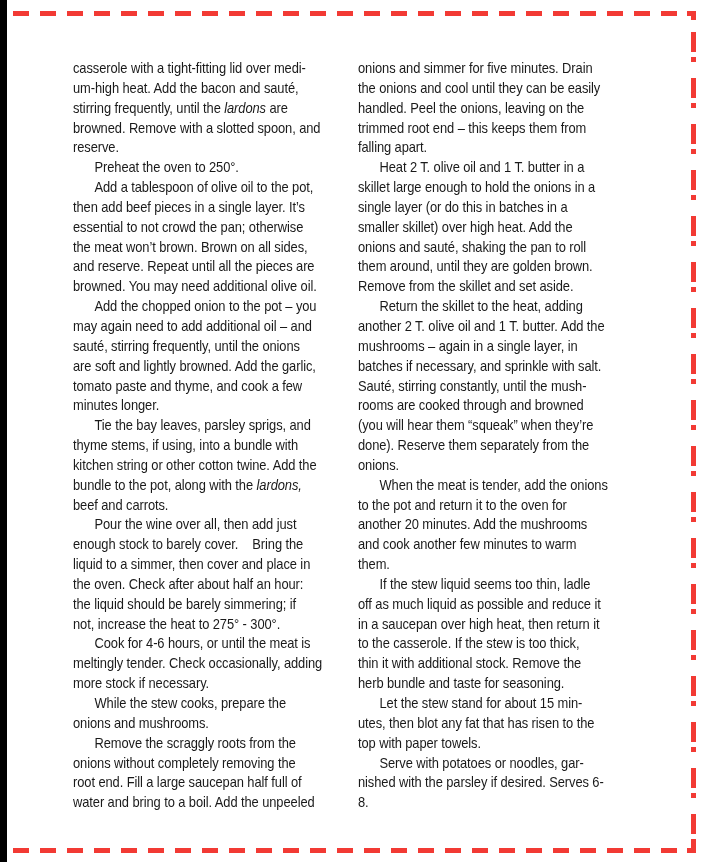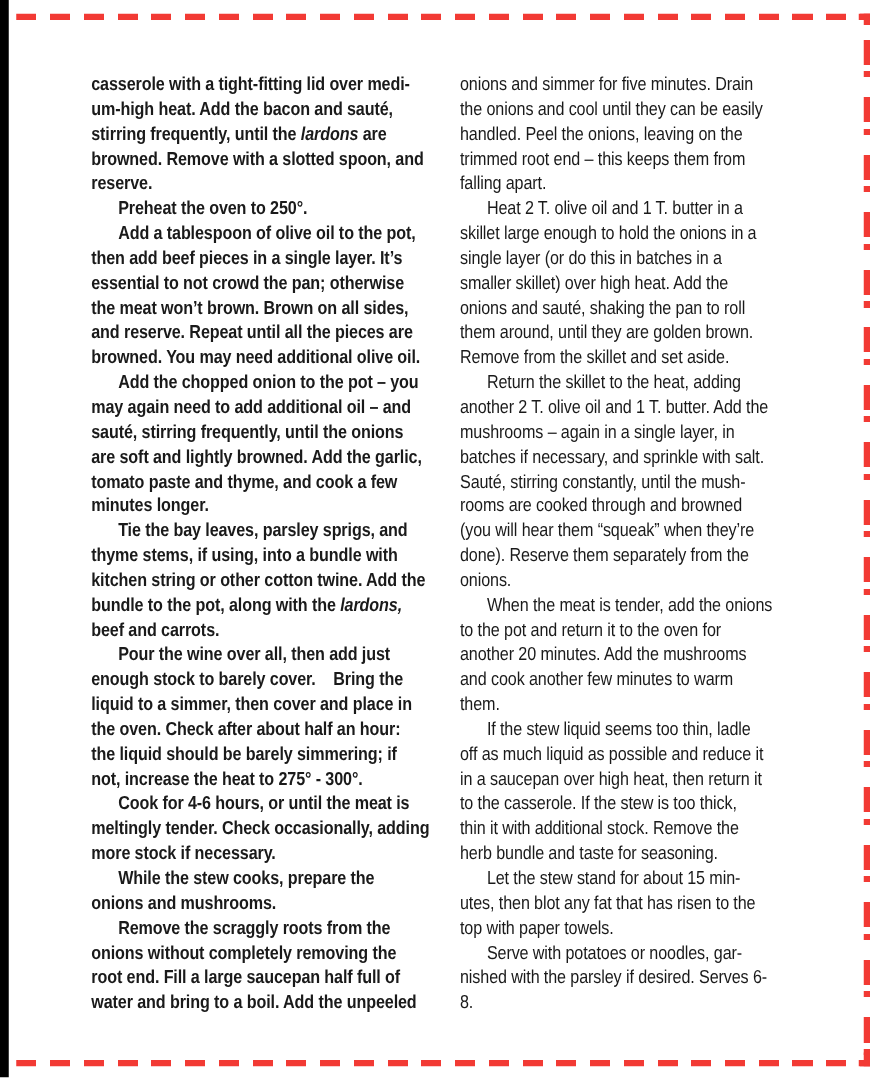--- a/index.html
+++ b/index.html
@@ -11,22 +11,22 @@
   .border-bottom { left:13px; top:848px; width:683px; height:5px;
     background: repeating-linear-gradient(to right, #f23a34 0 16px, transparent 16px 27px); }
   .border-right { left:691px; top:11px; width:5px; height:842px;
     background: repeating-linear-gradient(to bottom, #f23a34 0 5px, transparent 5px 21px, #f23a34 21px 41px, transparent 41px 46px);
   }
   .corner-tr { left:687px; top:11px; width:9px; height:5px; background:#f23a34; }
   .corner-tr2 { left:691px; top:11px; width:5px; height:9px; background:#f23a34; }
   .corner-br { left:687px; top:848px; width:9px; height:5px; background:#f23a34; }
   .corner-br2 { left:691px; top:842px; width:5px; height:11px; background:#f23a34; }
   .column { position:absolute; top:58px; width:300px; }
-  .col-left { left:73px;font-weight:bold; }
-  .col-right { left:368px; }
+  .col-left { left:73px; }
+  .col-right { left:358px; }
   .line { display:block; height:19.85px; line-height:19.85px; white-space:nowrap;
     font-family:"Liberation Sans", sans-serif; font-size:15px; color:#1a1a1a;
     transform-origin:left center; transform:scaleX(0.86); letter-spacing:-0.1px; }
   .line.indent { padding-left:25px; }
   .line em { font-style:italic; }
 </style>
 </head>
 <body>
 
 <div class="left-strip"></div>

